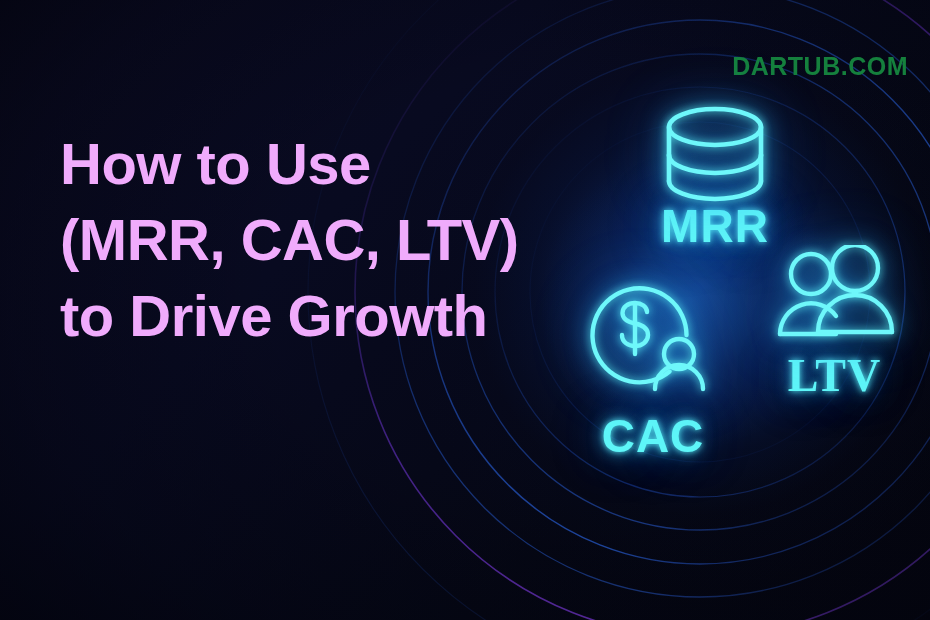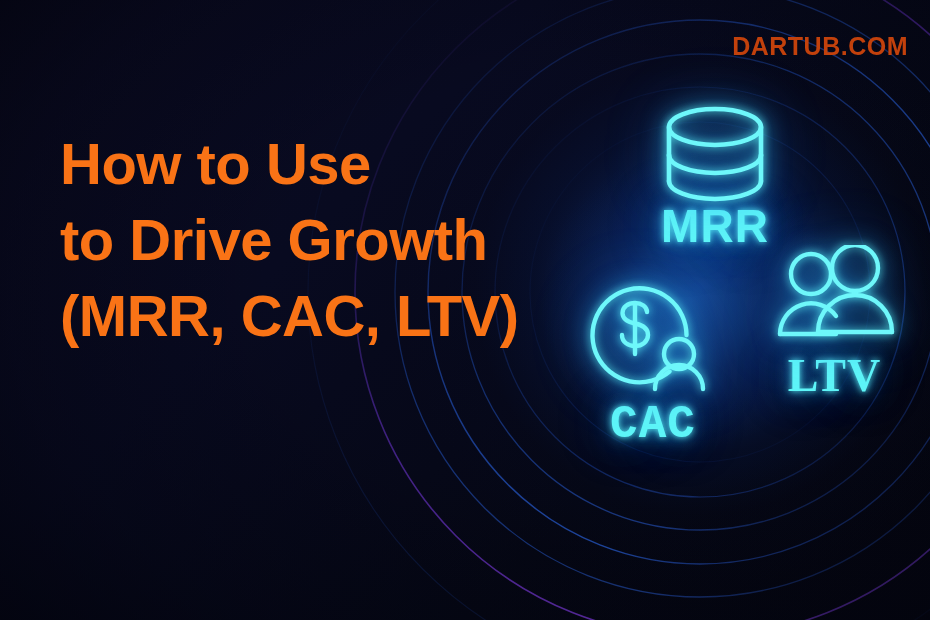--- a/index.html
+++ b/index.html
@@ -48,37 +48,37 @@
       radial-gradient(ellipse 760px 520px at 62% 46%,
         rgba(0,0,0,0) 40%,
         rgba(2,3,12,0.35) 75%,
         rgba(2,3,12,0.8) 100%);
   }
   .rings { position:absolute; inset:0; }
 
   
   .logo {
     position:absolute;
-    right:22px; top:34px;
-    color:#c2410c;
+    right:22px; top:54px;
+    color:#15803d;
     font-size:25px;
     font-weight:bold;
     letter-spacing:0.5px;
     line-height:1;
     white-space:nowrap;
   }
 
   
   .headline {
     position:absolute;
     left:60px; top:126px;
     width:470px;
   }
   .headline-line {
-    color:#f97316;
+    color:#f0abfc;
     font-size:58px;
     font-weight:bold;
     line-height:76px;
     letter-spacing:-0.5px;
     white-space:nowrap;
   }
 
   
   .metric { position:absolute; }
   .metric-label {
@@ -100,21 +100,21 @@
     filter:
       drop-shadow(0 0 4px rgba(90,245,250,0.9))
       drop-shadow(0 0 11px rgba(50,190,255,0.65))
       drop-shadow(0 0 26px rgba(25,130,240,0.45));
   }
 
   #metric-mrr { left:600px; top:105px; width:230px; }
   #metric-mrr .metric-label { }
 
   #metric-cac { left:568px; top:278px; width:170px; }
-  #metric-cac .metric-label { margin-top:6px;font-family:Liberation Mono, monospace; }
+  #metric-cac .metric-label { margin-top:17px; }
 
   #metric-lvt { left:742px; top:245px; width:185px;font-family:Liberation Serif, serif; }
   #metric-lvt .metric-label { margin-top:4px; }
 </style>
 </head>
 <body>
 
 <div id="poster">
 
   <div class="bg-base"></div>
@@ -164,22 +164,22 @@
   </svg>
 
   <div class="bg-glow"></div>
   <div class="bg-glow2"></div>
   <div class="bg-vignette"></div>
 
   <div class="logo">DARTUB.COM</div>
 
   <div class="headline">
     <div class="headline-line">How to Use</div>
+    <div class="headline-line">(MRR, CAC, LTV)</div>
     <div class="headline-line">to Drive Growth</div>
-    <div class="headline-line">(MRR, CAC, LTV)</div>
   </div>
 
   <div class="metric" id="metric-mrr">
     <svg class="metric-icon" width="124" height="98" viewBox="0 0 124 98">
       <g fill="none" stroke="#6ef7fa" stroke-width="4.6" stroke-linecap="round" stroke-linejoin="round">
         <ellipse cx="62" cy="22" rx="46" ry="18"></ellipse>
         <path d="M16 22 V50"></path>
         <path d="M108 22 V50"></path>
         <path d="M16 50 a46 18 0 0 0 92 0"></path>
         <path d="M16 50 V76"></path>

